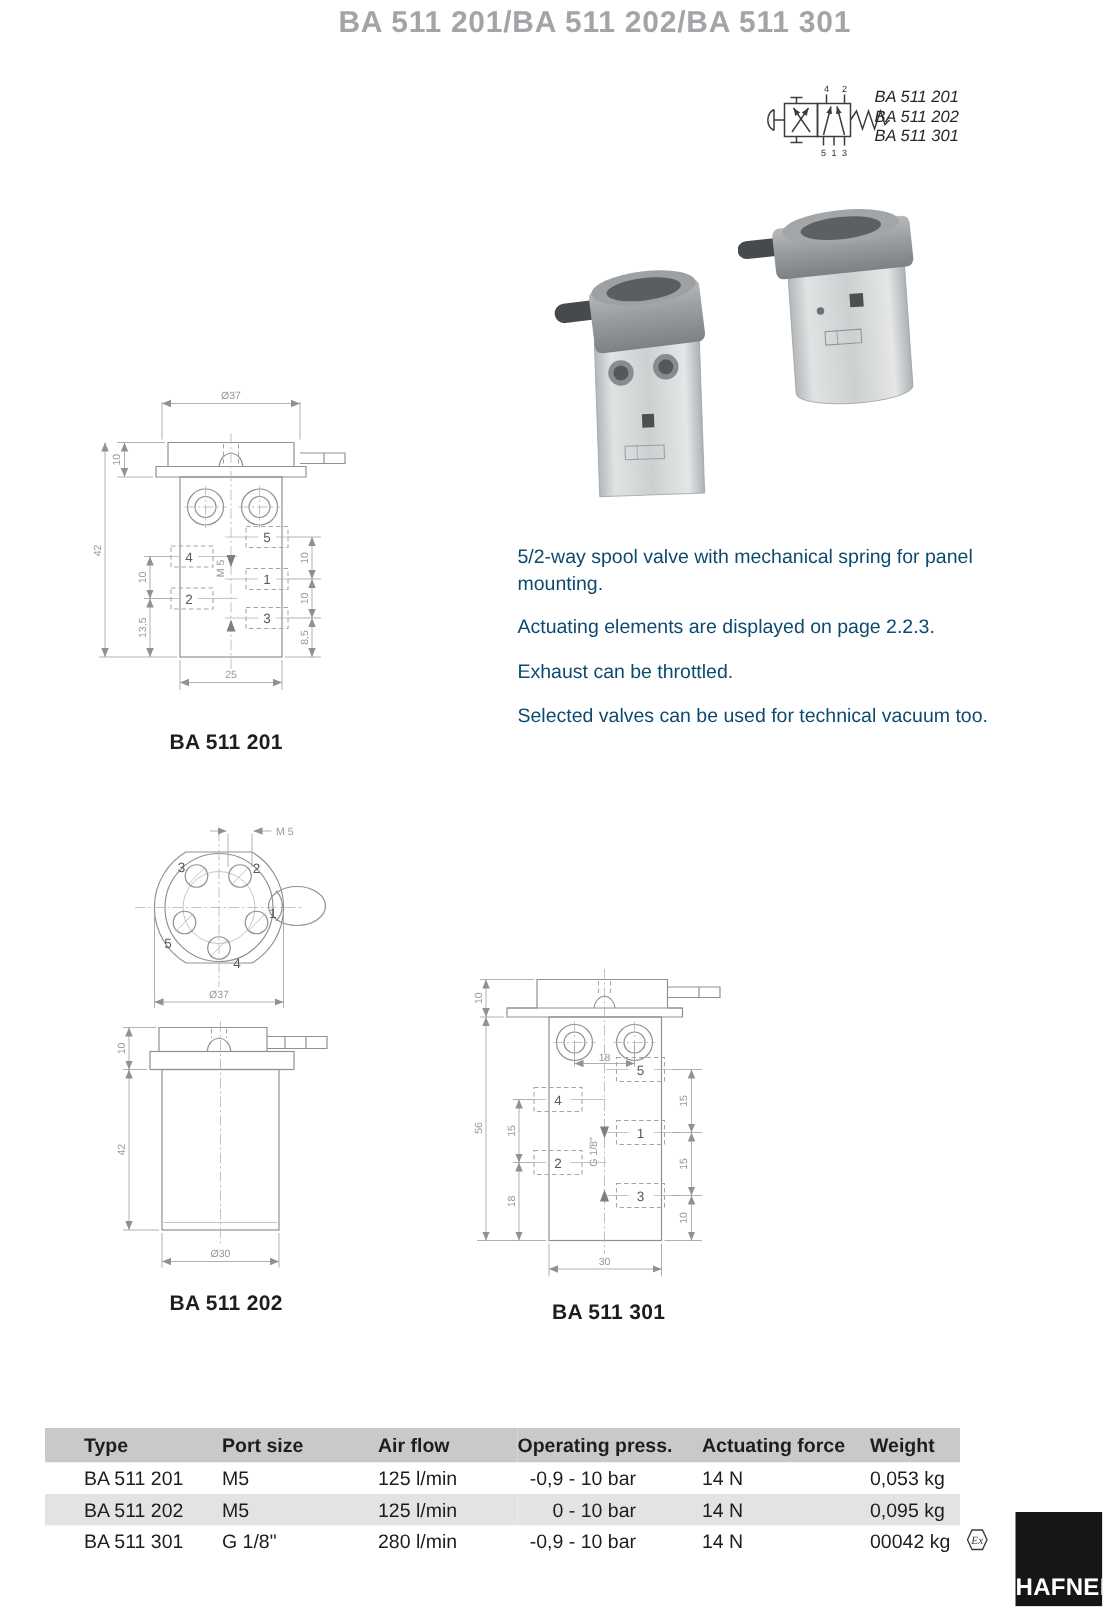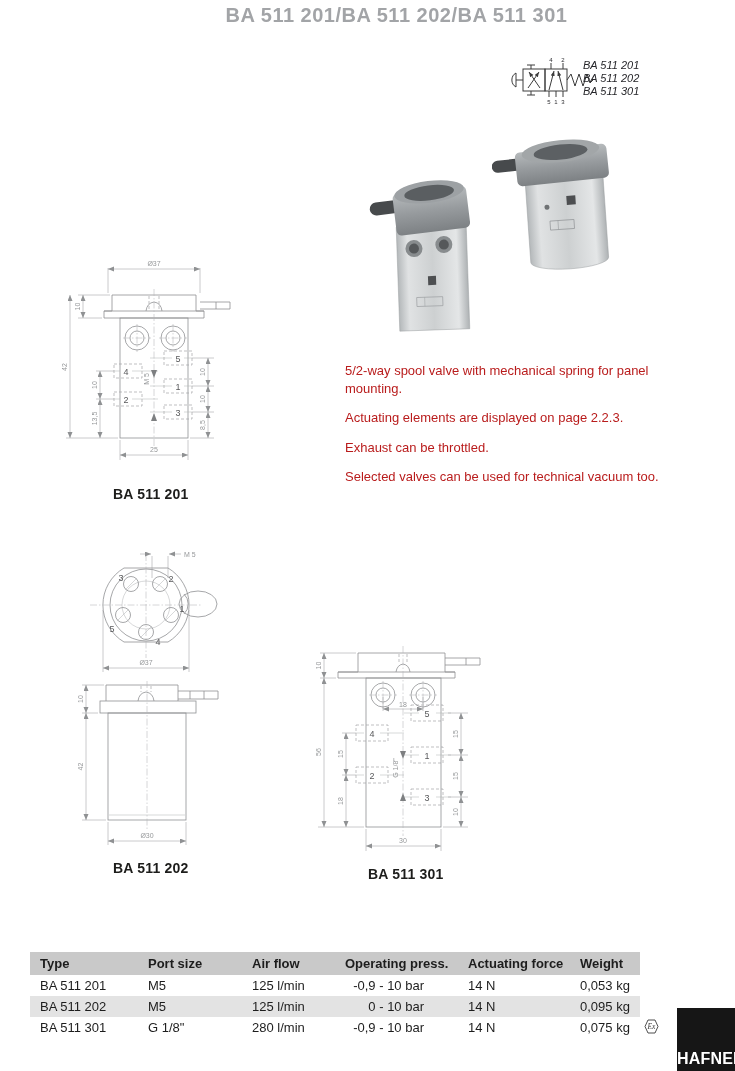--- a/index.html
+++ b/index.html
@@ -4,41 +4,41 @@
 <style>
   * { margin:0; padding:0; box-sizing:border-box; }
   html,body { background:#fff; }
   .page { position:relative; width:735px; height:1071px; background:#fff; overflow:hidden;
           font-family:"Liberation Sans","DejaVu Sans",sans-serif; }
   .abs { position:absolute; }
   .title { position:absolute; top:4px; left:0; width:100%; text-align:center; padding-left:58px;
            font-size:20px; font-weight:bold; color:#a2a4a7; letter-spacing:.5px; }
   .variants { position:absolute; left:583px; top:59px; font-size:11px; font-style:italic;
               color:#26262a; line-height:13px; }
-  .desc { position:absolute; left:345px; top:362px; width:345px; font-size:13px; color:#b91c1c; line-height:1.35; }
+  .desc { position:absolute; left:345px; top:362px; width:345px; font-size:13px; color:#0c4a6e; line-height:1.35; }
   .desc p { margin:0 0 12px; }
   .dwg-label { position:absolute; font-size:14px; font-weight:bold; color:#1d1d1b; letter-spacing:.2px; }
 
   
   .dln  { stroke:#8f9193; stroke-width:.8; fill:none; }
   .thin { stroke:#aeb0b2; stroke-width:.5; fill:none; }
   .dash { stroke:#a3a5a7; stroke-width:.7; fill:none; stroke-dasharray:3 2; }
   .cl   { stroke:#b3b5b7; stroke-width:.55; fill:none; stroke-dasharray:7 2 1.5 2; }
   .dim  { stroke:#9da0a2; stroke-width:.55; fill:none; }
   text.dimt { fill:#96989a; font-size:7px; font-family:"Liberation Sans",sans-serif; }
   text.portt{ fill:#58595b; font-size:9px; font-family:"Liberation Sans",sans-serif; }
   .sln  { stroke:#3c3c3c; stroke-width:1; fill:none; }
   text.spt { fill:#2f2f33; font-size:6px; font-family:"Liberation Sans",sans-serif; }
 
   table.spec { position:absolute; left:30px; top:952px; width:610px; border-collapse:collapse;
                table-layout:fixed; font-size:13px; color:#1d1d1d; }
   table.spec th { background:#c9c9c9; font-weight:bold; text-align:left; height:23px; vertical-align:middle; }
   table.spec td { height:21px; vertical-align:middle; background:#fff; }
   table.spec tr.alt td { background:#e3e3e3; }
-  .c1 { width:118px; padding-left:10px; }
+  .c1 { width:118px; padding-left:26px; }
   .c2 { width:104px; } .c3 { width:93px; } .c4 { width:123px;margin-top:48px; } .c5 { width:112px; } .c6 { width:60px; }
   td.press, th.pressh { }
   td.press { text-align:right; padding-right:44px; }
   .hafner { position:absolute; right:0; bottom:0; width:58px; height:63px; background:#161616; }
   .hafner span { position:absolute; bottom:3px; left:0; width:100%; text-align:center;
                  color:#fff; font-size:16px; font-weight:bold; letter-spacing:.2px; }
   .exbadge { position:absolute; left:643px; top:1018px; }
 </style>
 </head>
 <body>
@@ -357,21 +357,21 @@
         <td class="c4 press">0 - 10 bar</td>
         <td class="c5">14 N</td>
         <td class="c6">0,095 kg</td>
       </tr>
       <tr>
         <td class="c1">BA 511 301</td>
         <td class="c2">G 1/8"</td>
         <td class="c3">280 l/min</td>
         <td class="c4 press">-0,9 - 10 bar</td>
         <td class="c5">14 N</td>
-        <td class="c6">0,075 kg</td>
+        <td class="c6">00042 kg</td>
       </tr>
     </tbody>
   </table>
 
   <svg class="exbadge" width="17" height="17" viewBox="0 0 17 17">
     <polygon points="2,8.5 5,2 12,2 15,8.5 12,15 5,15" fill="none" stroke="#3a3a3a" stroke-width="0.9"></polygon>
     <text x="8.5" y="11" text-anchor="middle" font-size="7.5" font-style="italic" font-family="Liberation Serif, serif" fill="#3a3a3a">Ex</text>
   </svg>
 
   <div class="hafner">

